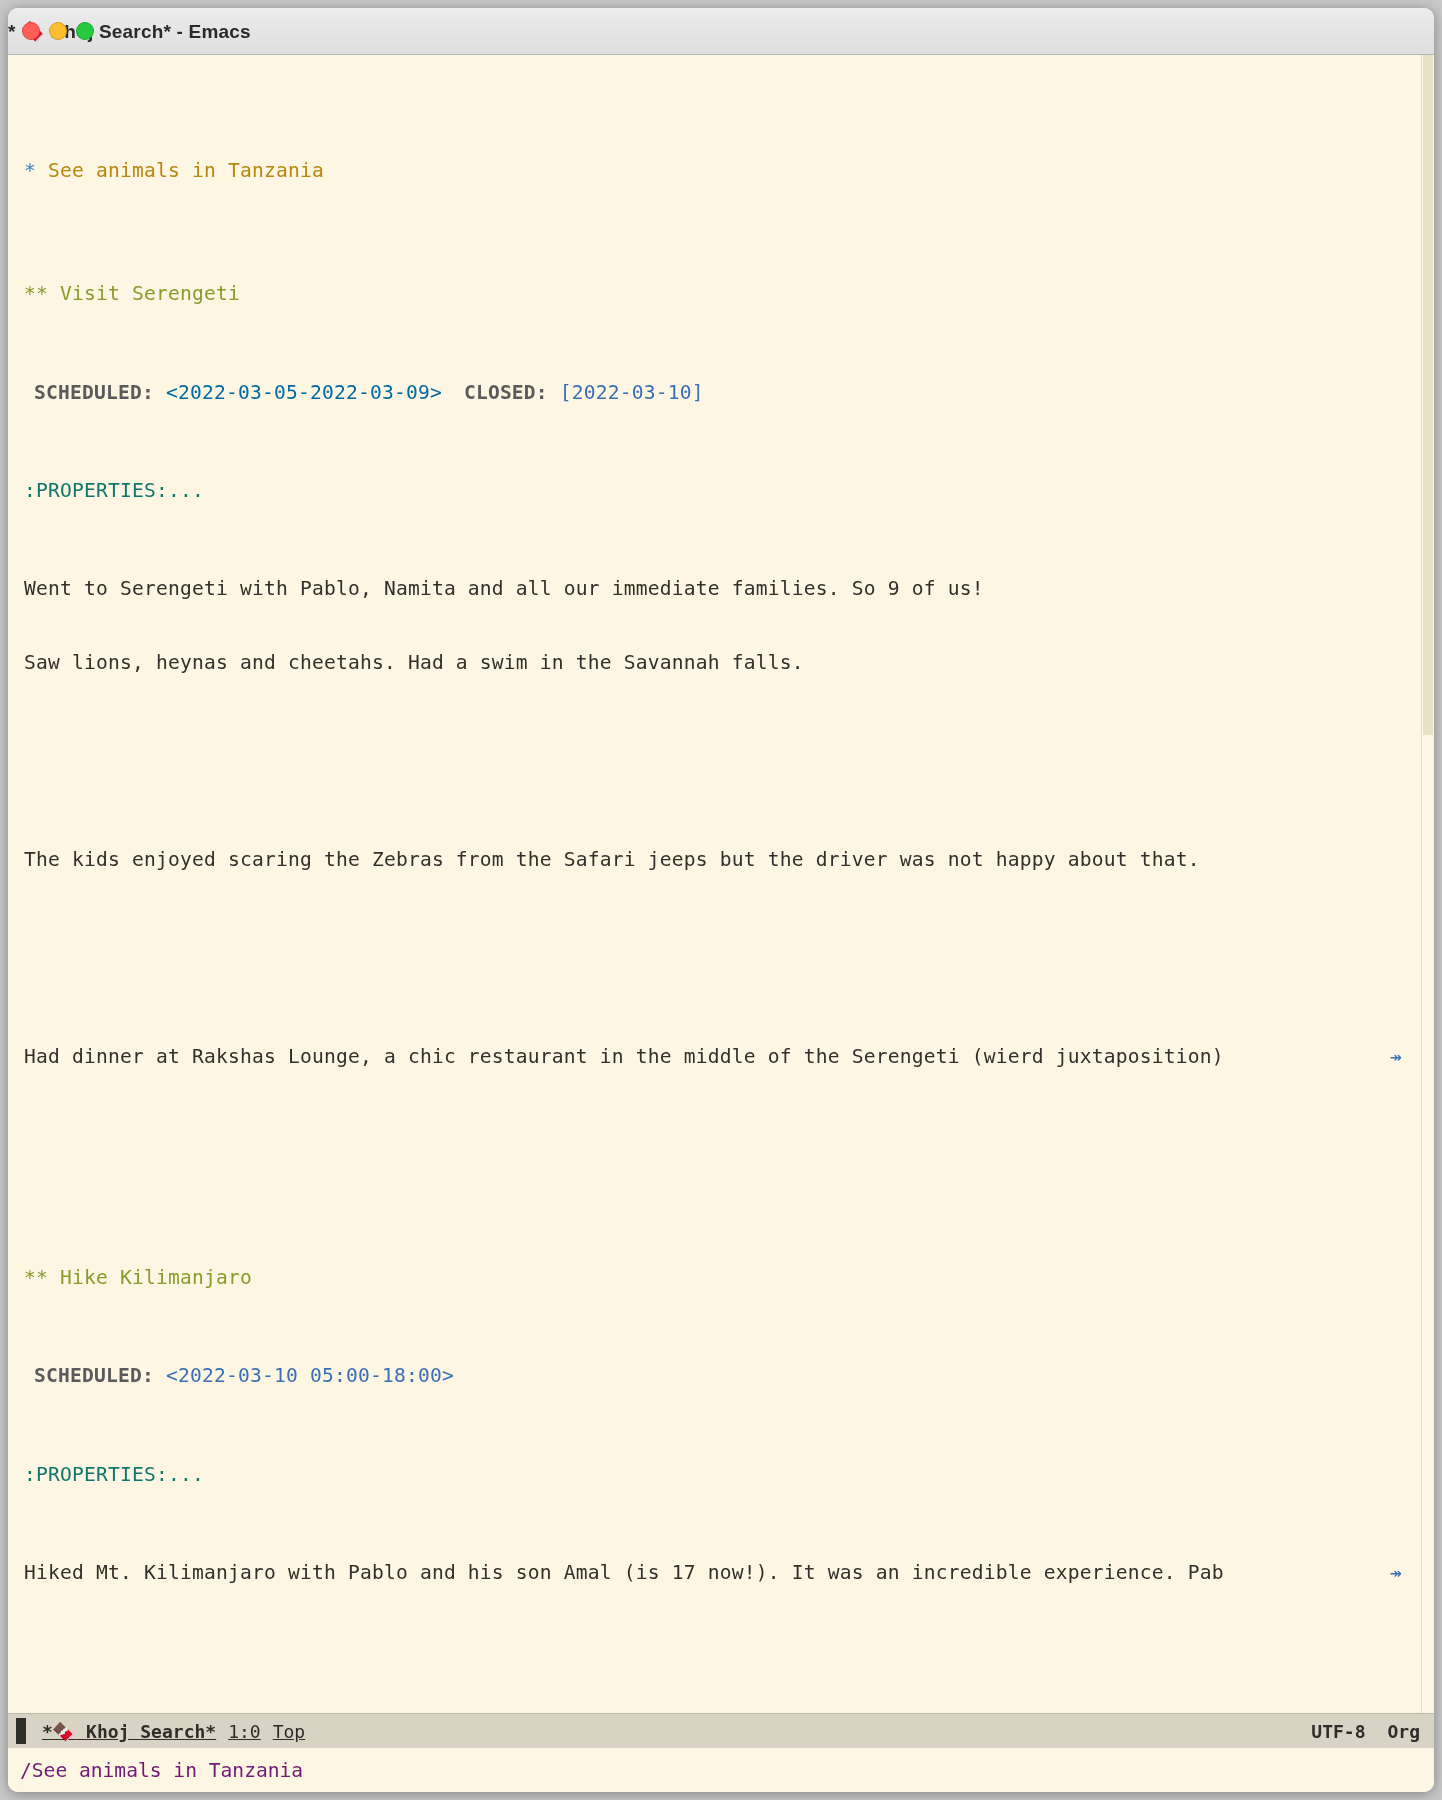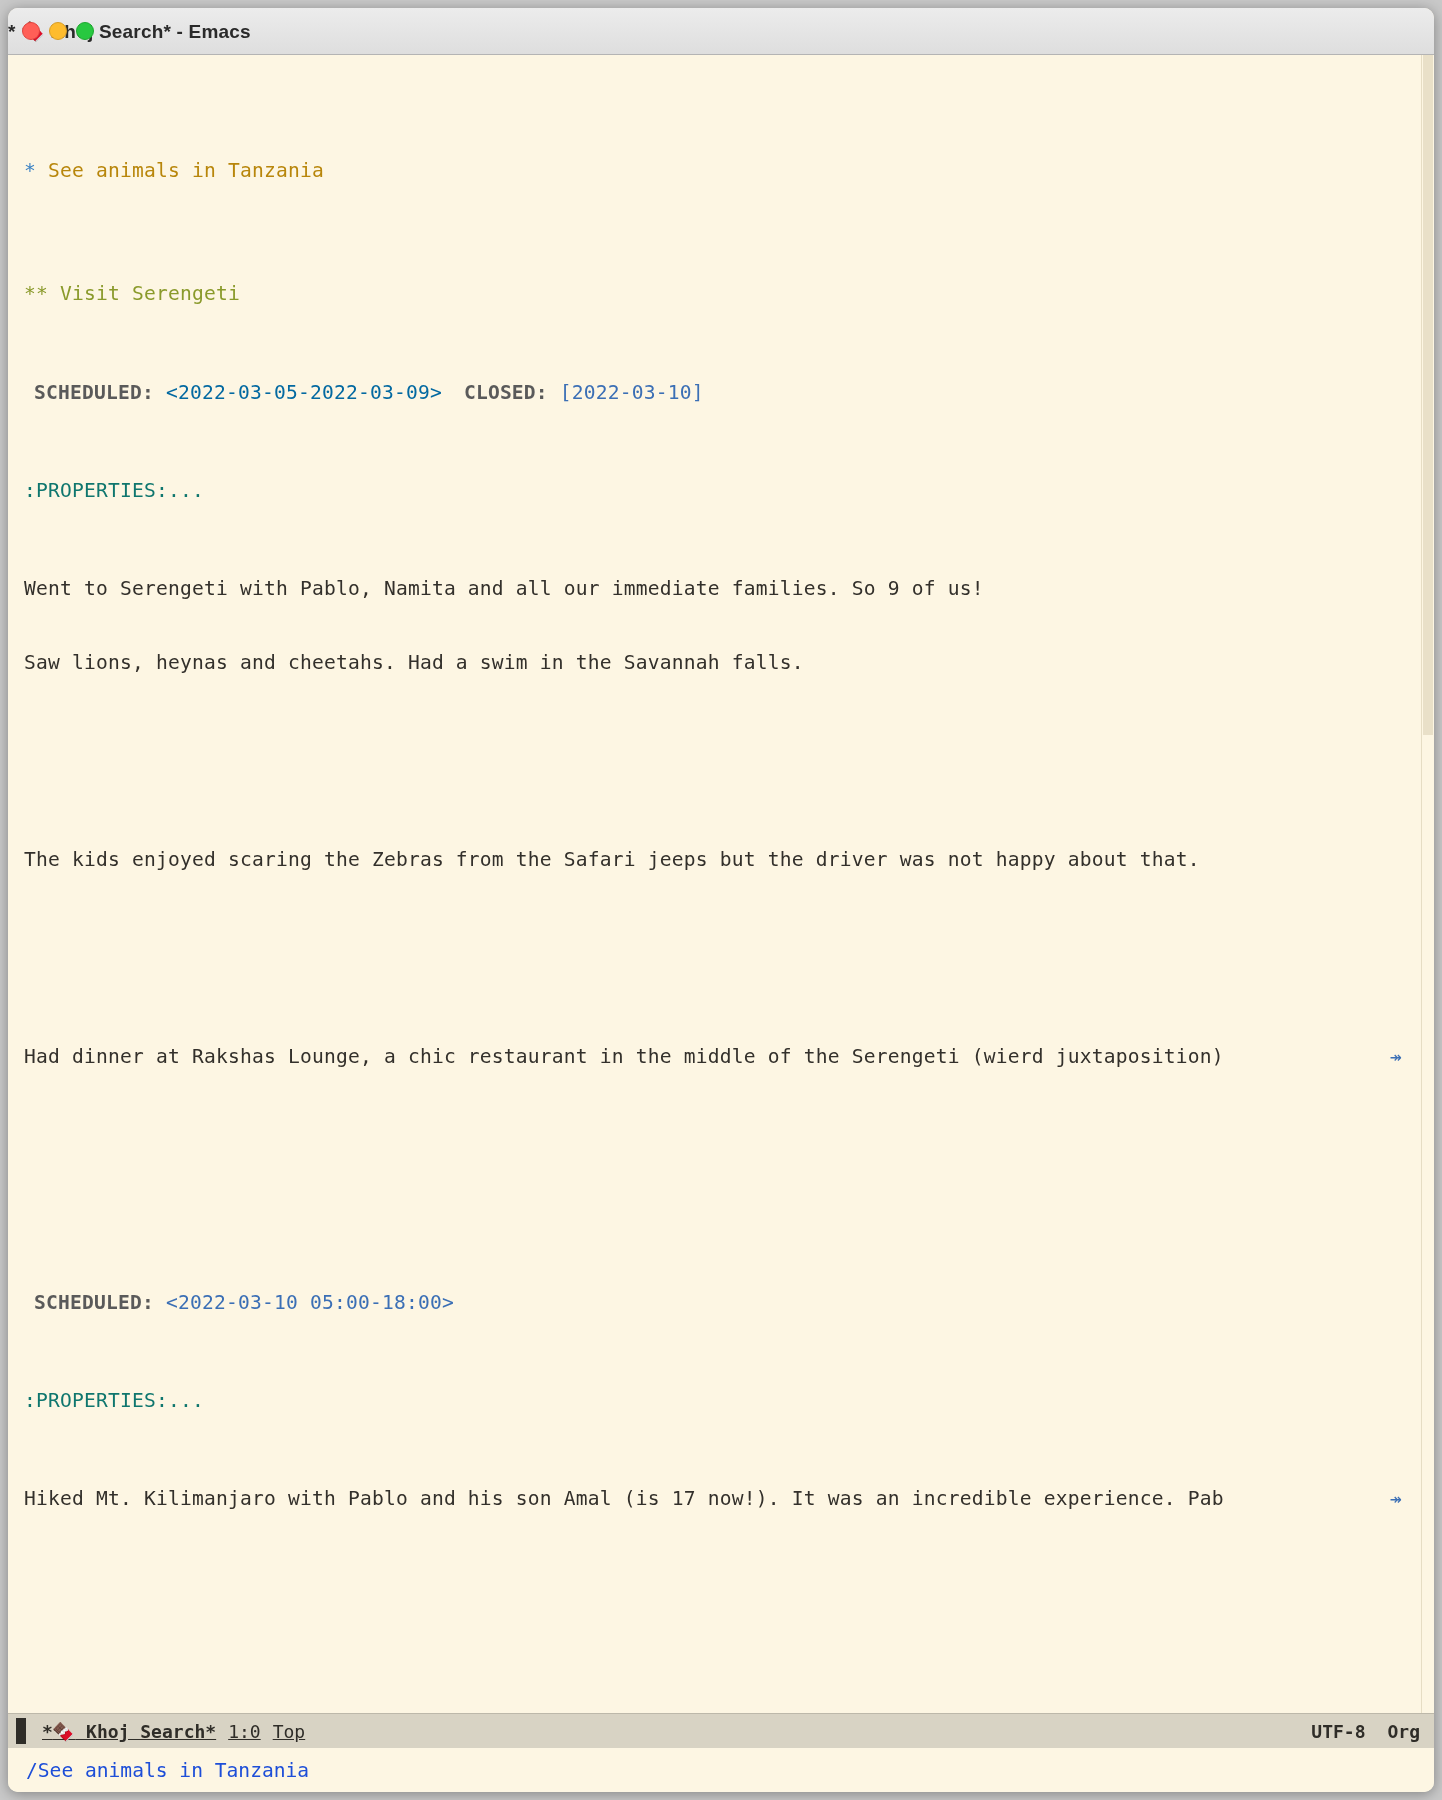--- a/index.html
+++ b/index.html
@@ -155,23 +155,23 @@
     font-weight: bold;
     color: #2f2d28;
   }
   
   .minibuffer {
     flex: 0 0 44px;
     height: 44px;
     background: #fdf6e3;
     display: flex;
     align-items: center;
-    padding-left: 18px;
+    padding-left: 12px;
     font-size: 19.6px;
-    color: #1d4ed8;
+    color: #701a75;
   }
 </style>
 </head>
 <body>
 
 <div class="window">
 
   <div class="titlebar">
     <div class="traffic">
       <span class="dot red"></span>
@@ -203,20 +203,21 @@
 
       <div class="line txt"><span>The kids enjoyed scaring the Zebras from the Safari jeeps but the driver was not happy about that.</span></div>
 
       <div class="gap"></div>
 
       <div class="line txt"><span>Had dinner at Rakshas Lounge, a chic restaurant in the middle of the Serengeti (wierd juxtaposition)</span><span class="trunc">↠</span></div>
 
       <div class="gap"></div>
 
       
+      <div class="line h2"><span>** Hike Kilimanjaro</span></div>
 
       <div class="line"><span class="kw">SCHEDULED: </span><span class="stamp-blue">&lt;2022-03-10 05:00-18:00&gt;</span></div>
 
       <div class="line props"><span>:PROPERTIES:...</span></div>
 
       <div class="line txt"><span>Hiked Mt. Kilimanjaro with Pablo and his son Amal (is 17 now!). It was an incredible experience. Pab</span><span class="trunc">↠</span></div>
 
       <div class="gap"></div>
 
       

